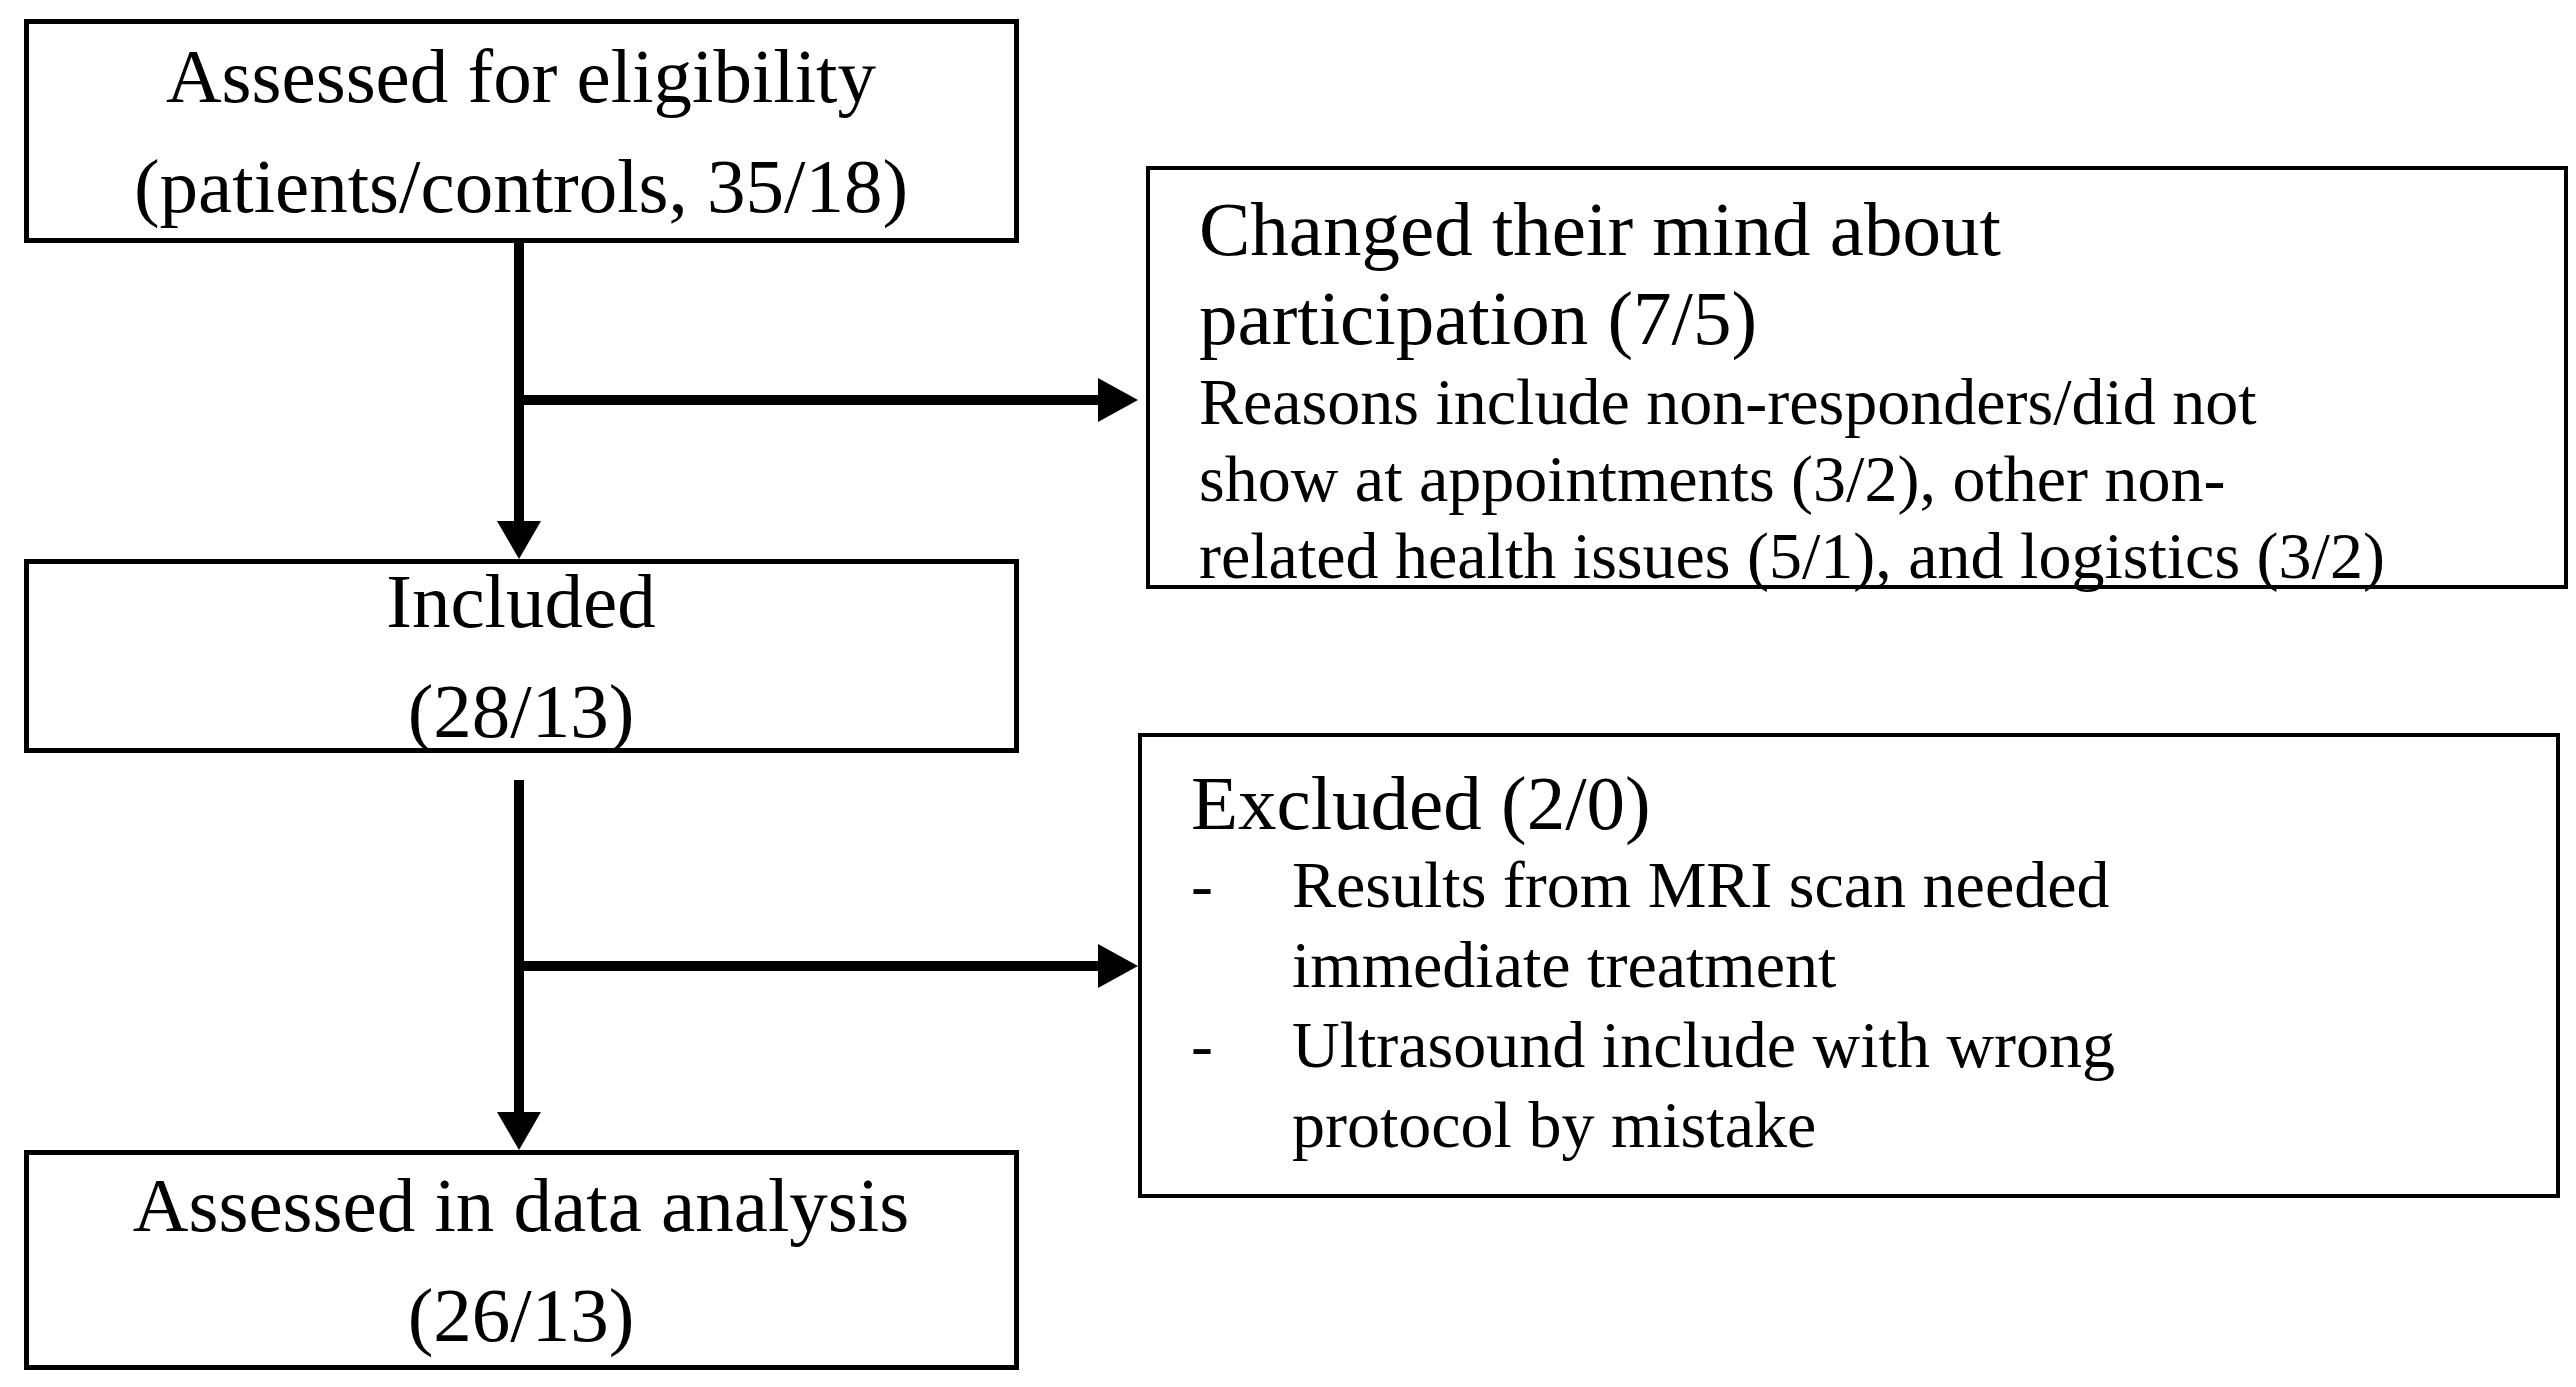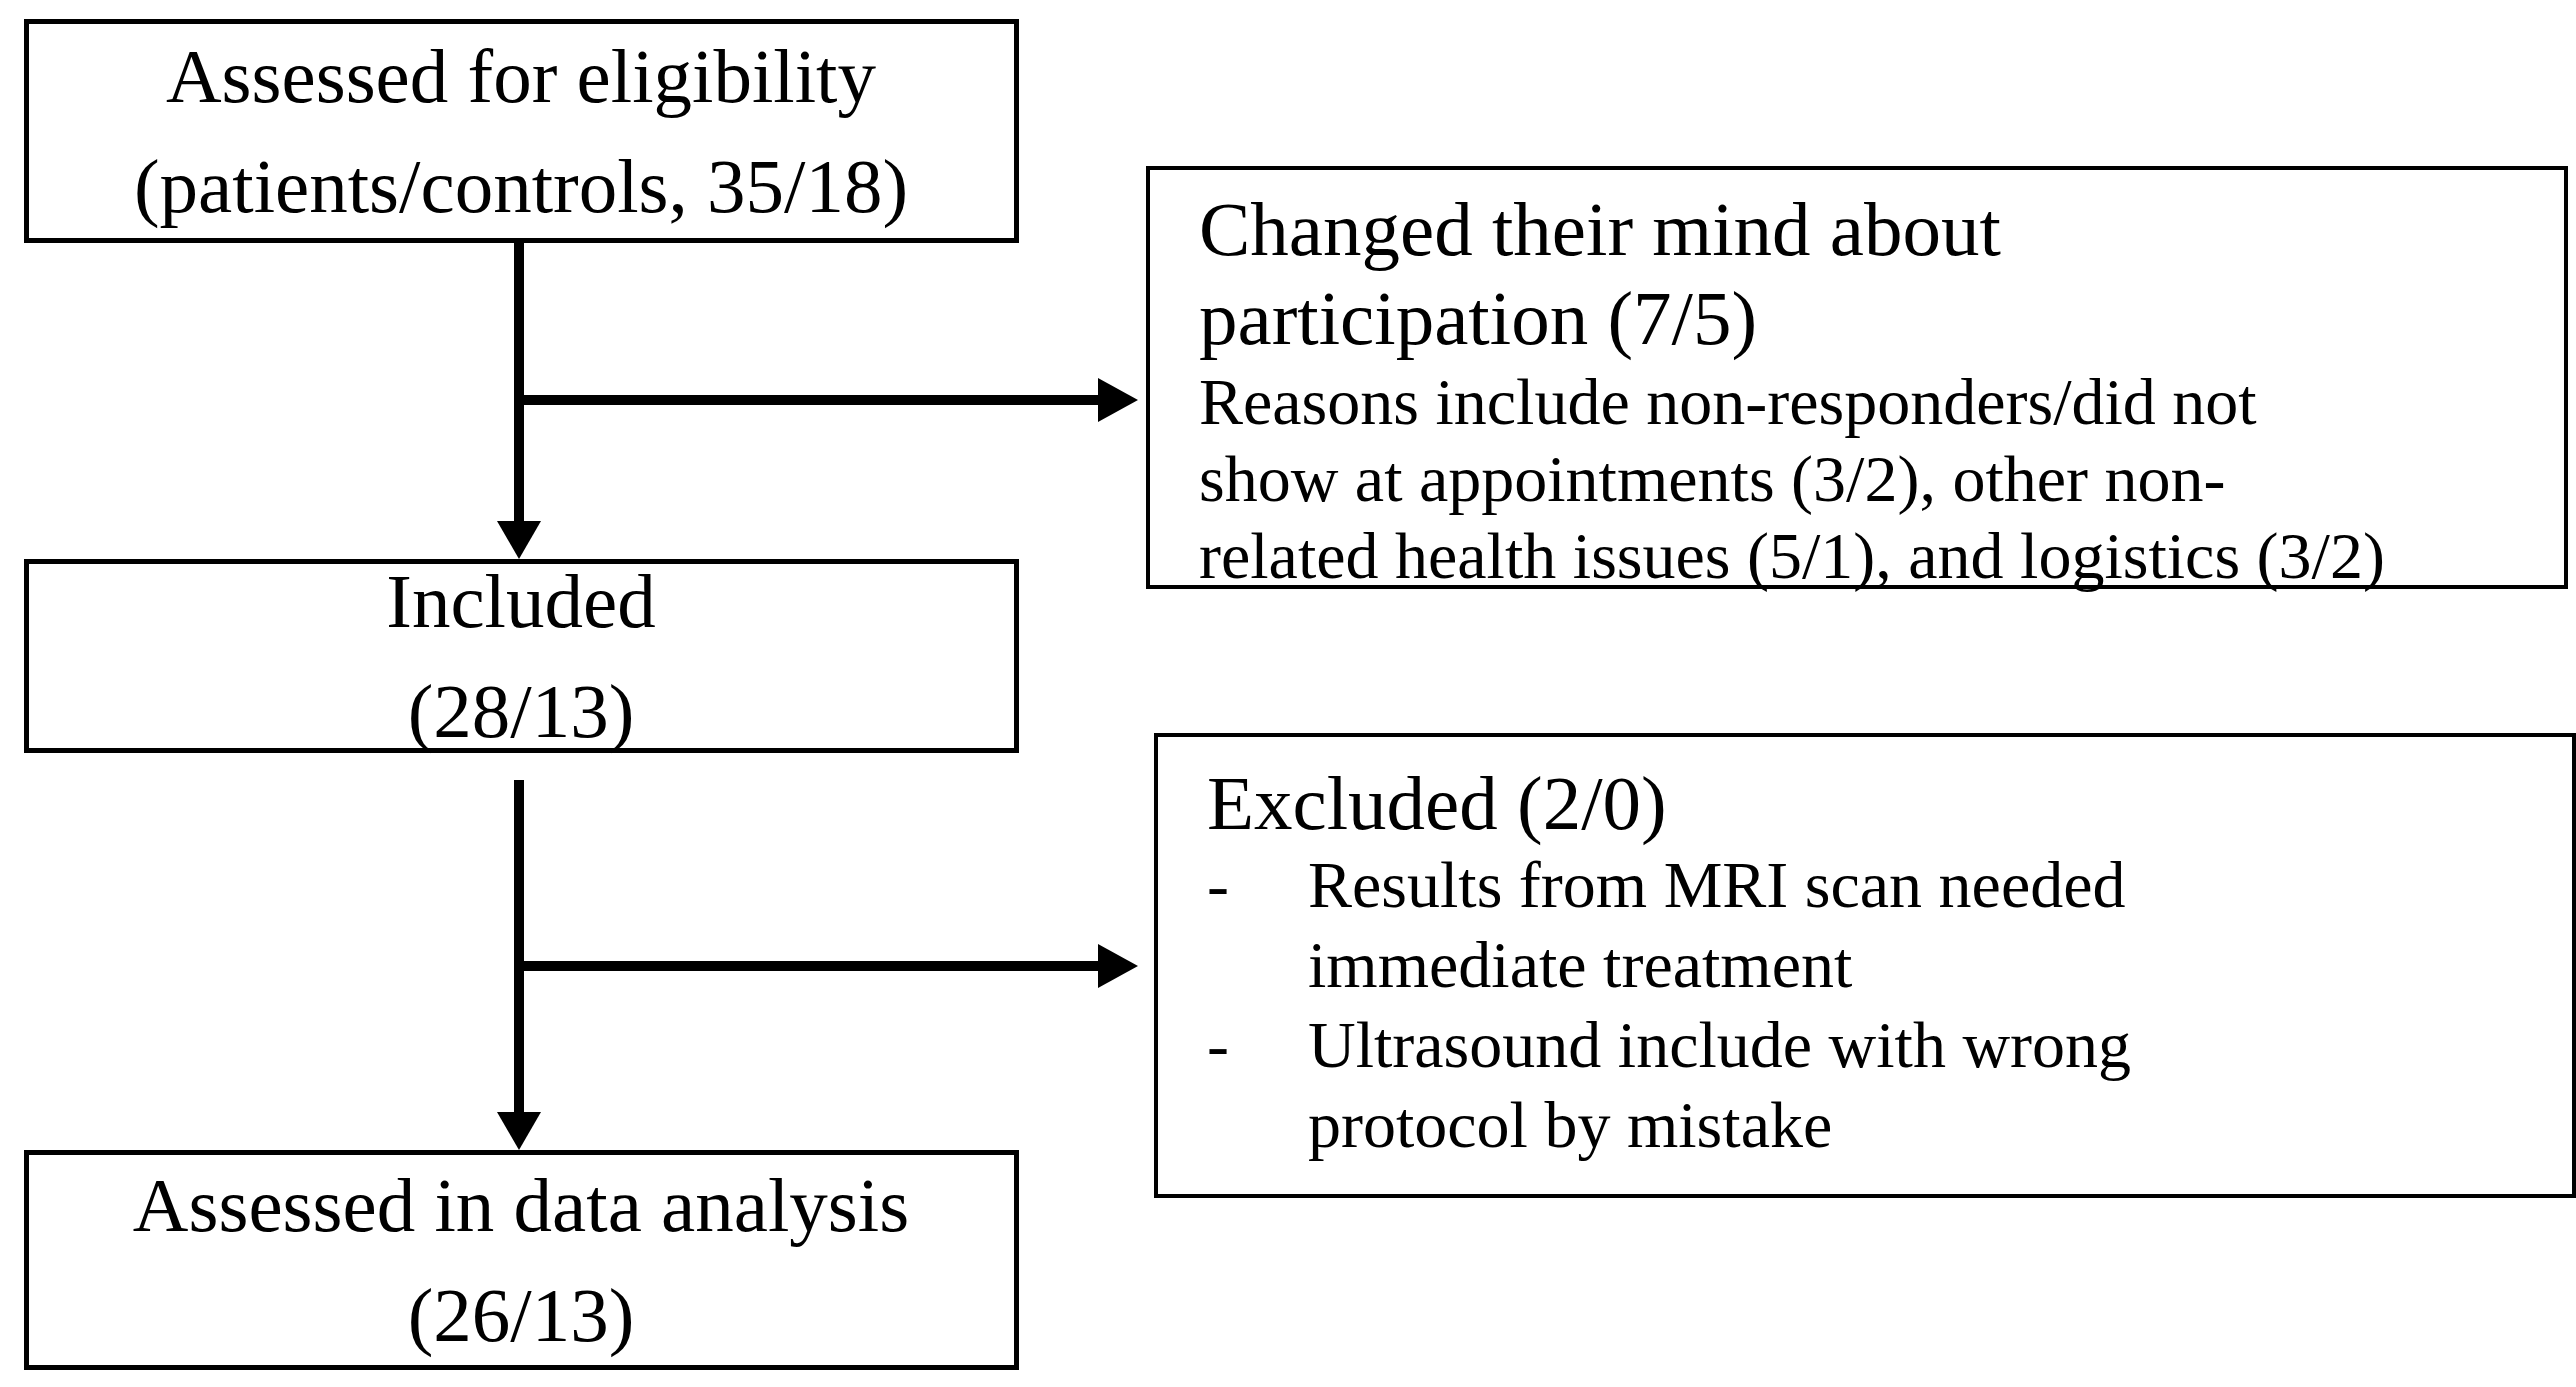--- a/index.html
+++ b/index.html
@@ -34,21 +34,21 @@
   }
   .box.right-col {
     border-width: 4.2px;
     text-align: left;
   }
 
   #box-assessed { left: 23.5px;  top: 18.5px;   width: 995px; height: 224px; }
   #box-included { left: 23.5px;  top: 559px;  width: 995px; height: 194px; }
   #box-analysis { left: 23.5px;  top: 1150px; width: 995px; height: 220px; }
   #box-changed  { left: 1138px; top: 166px; width: 1422px; height: 423px; padding: 15px 25px 0 49px; box-sizing: border-box; margin-left: 8px; }
-  #box-excluded { left: 1138px; top: 733px; width: 1422px; height: 465px; padding: 23.5px 25px 0 49px; box-sizing: border-box; margin-left: 16px; }
+  #box-excluded { left: 1138px; top: 733px; width: 1422px; height: 465px; padding: 23.5px 25px 0 49px; box-sizing: border-box; }
 
   
   .t-lg {
     font-size: 77px;
     line-height: 86px;
     white-space: nowrap;
   }
   .t-body {
     font-size: 66px;
     line-height: 77px;

